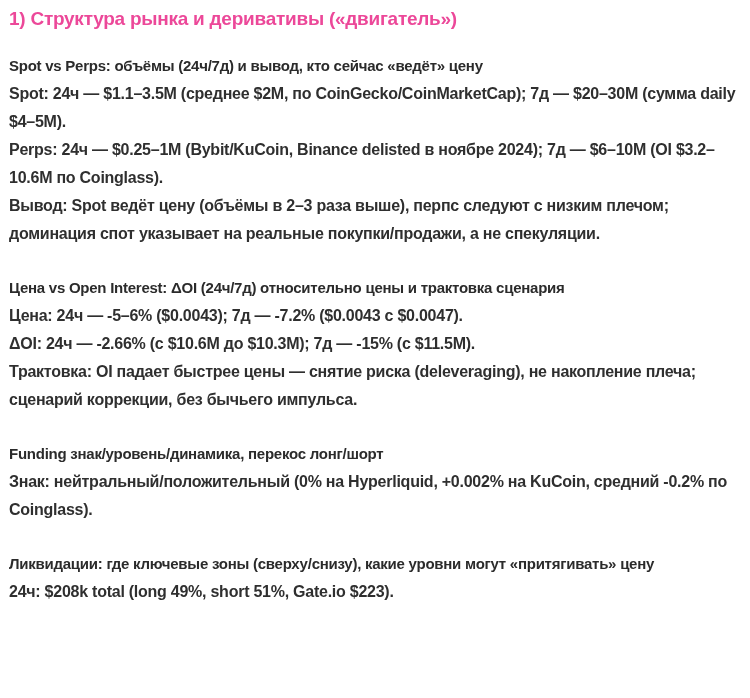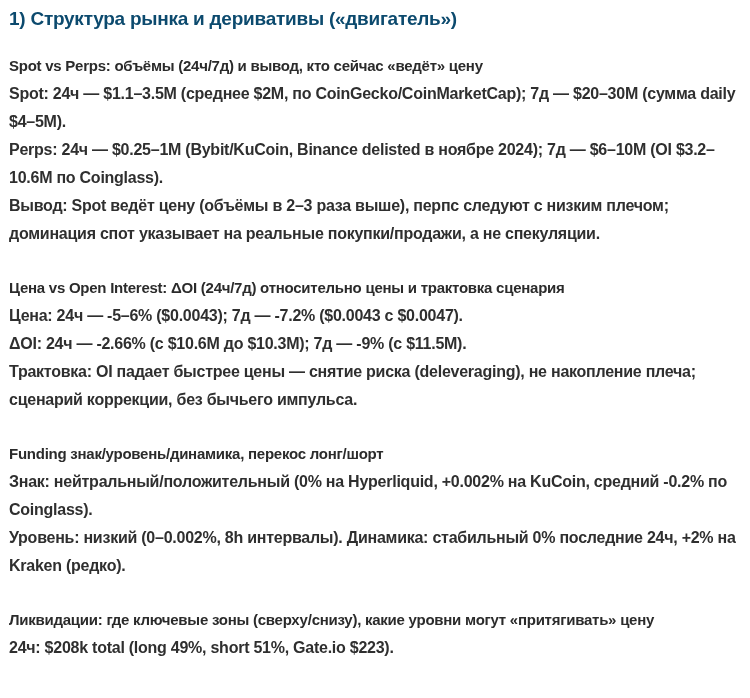--- a/index.html
+++ b/index.html
@@ -18,21 +18,21 @@
   .doc {
     box-sizing: border-box;
     width: 750px;
     padding: 6px 12px 0 9px;
     letter-spacing: -0.25px;
   }
   .doc-title {
     font-size: 19px;
     line-height: 26px;
     font-weight: 700;
-    color: #0c4a6e;
+    color: #ec4899;
     margin: 0 0 20px 0;
   }
   .section {
     margin: 0 0 26px 0;
   }
   .section:last-child {
     margin-bottom: 0;
   }
   .section-heading {
     font-size: 15px;
@@ -58,28 +58,27 @@
   <section class="section">
     <h2 class="section-heading">Spot vs Perps: объёмы (24ч/7д) и вывод, кто сейчас «ведёт» цену</h2>
     <p class="para">Spot: 24ч — $1.1–3.5M (среднее $2M, по CoinGecko/CoinMarketCap); 7д — $20–30M (сумма daily $4–5M).</p>
     <p class="para">Perps: 24ч — $0.25–1M (Bybit/KuCoin, Binance delisted в ноябре 2024); 7д — $6–10M (OI $3.2–10.6M по Coinglass).</p>
     <p class="para">Вывод: Spot ведёт цену (объёмы в 2–3 раза выше), перпс следуют с низким плечом; доминация спот указывает на реальные покупки/продажи, а не спекуляции.</p>
   </section>
 
   <section class="section">
     <h2 class="section-heading">Цена vs Open Interest: ΔOI (24ч/7д) относительно цены и трактовка сценария</h2>
     <p class="para">Цена: 24ч — -5–6% ($0.0043); 7д — -7.2% ($0.0043 с $0.0047).</p>
-    <p class="para">ΔOI: 24ч — -2.66% (с $10.6M до $10.3M); 7д — -9% (с $11.5M).</p>
+    <p class="para">ΔOI: 24ч — -2.66% (с $10.6M до $10.3M); 7д — -15% (с $11.5M).</p>
     <p class="para">Трактовка: OI падает быстрее цены — снятие риска (deleveraging), не накопление плеча; сценарий коррекции, без бычьего импульса.</p>
   </section>
 
   <section class="section">
     <h2 class="section-heading">Funding знак/уровень/динамика, перекос лонг/шорт</h2>
     <p class="para">Знак: нейтральный/положительный (0% на Hyperliquid, +0.002% на KuCoin, средний -0.2% по Coinglass).</p>
-    <p class="para">Уровень: низкий (0–0.002%, 8h интервалы). Динамика: стабильный 0% последние 24ч, +2% на Kraken (редко).</p>
   </section>
 
   <section class="section">
     <h2 class="section-heading">Ликвидации: где ключевые зоны (сверху/снизу), какие уровни могут «притягивать» цену</h2>
     <p class="para">24ч: $208k total (long 49%, short 51%, Gate.io $223).</p>
 
   </section>
 
 </article>
 

